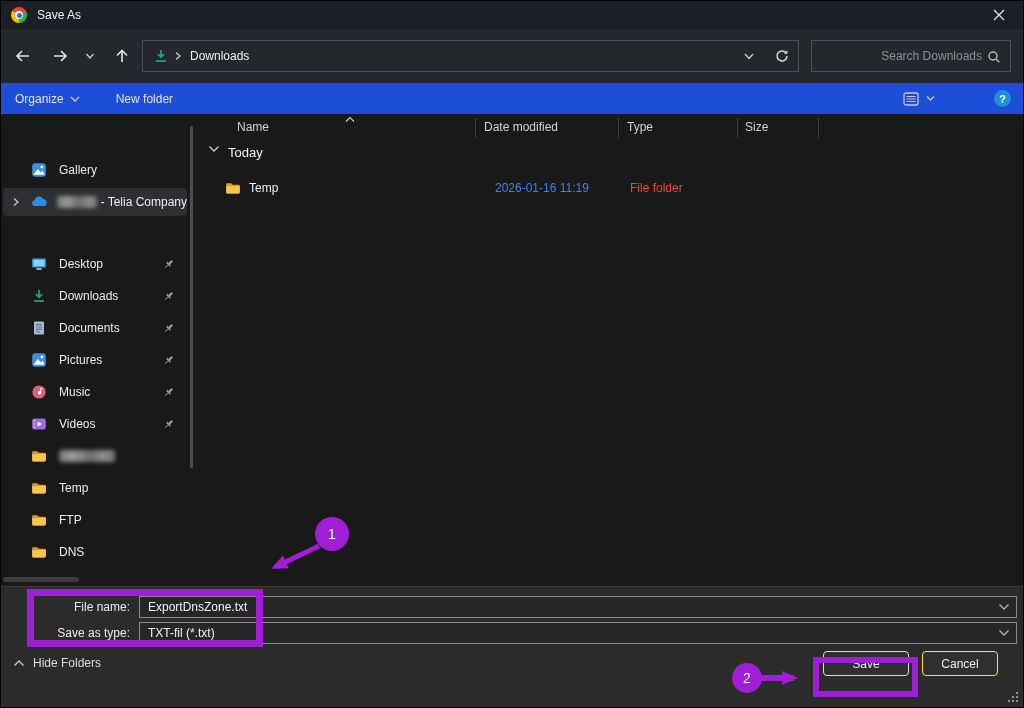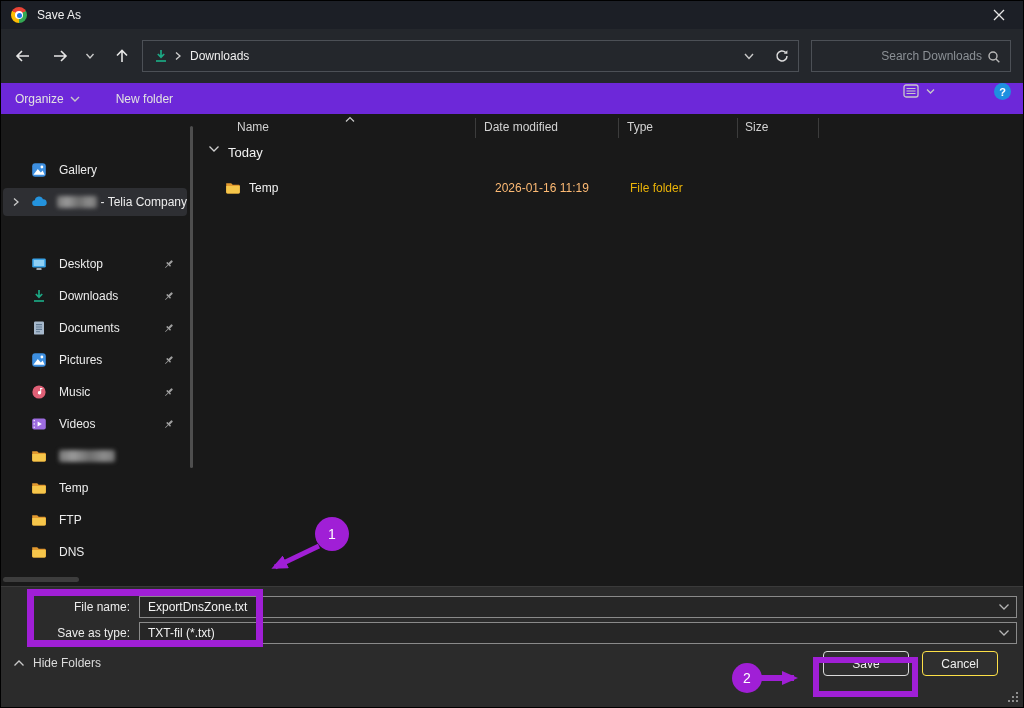--- a/index.html
+++ b/index.html
@@ -26,21 +26,21 @@
   .nav-btn.back{margin-left:4px;} .nav-btn.fwd{margin-left:9px;} .nav-btn.recent{width:24px; margin-left:4px;} .nav-btn.up{margin-left:6px;}
   .addressbar{margin-left:6px; flex:1; height:32px; border:1px solid #4c5056; background:#24272c; display:flex; align-items:center; padding:0 8px 0 10px; gap:4px;}
   .crumb{color:#f0f0f0; margin-left:3px;}
   .addr-spacer{flex:1;}
   .searchbox{margin-left:12px; width:200px; height:32px; border:1px solid #4c5056; background:#24272c; position:relative; display:flex; align-items:center;}
   .searchbox input{flex:1; height:100%; background:transparent; border:none; outline:none; color:#e9e9e9; font:12px "Liberation Sans",sans-serif; padding:0 28px 0 10px;text-align:right;}
   .searchbox input::placeholder{color:#8b9095;}
   .search-ico{position:absolute; right:8px; top:8px;}
 
   
-  .toolbar{height:31px; background:#6d28d9; display:flex; padding:0 14px; position:relative;}
+  .toolbar{height:31px; background:#1d4ed8; display:flex; align-items:center; padding:0 14px; position:relative;}
   .tool-item{display:flex; align-items:center; gap:6px; color:#e2e2e2; margin-right:36px;}
   .view-group{position:absolute; right:88px; display:flex; align-items:center; gap:6px;}
   .help-btn{position:absolute; right:12px; width:17px; height:17px; border-radius:50%; background:#1e8fe0; color:#fff; font-size:11px; font-weight:bold; display:flex; align-items:center; justify-content:center;}
 
   
   .content{position:absolute; top:113px; left:0; right:0; bottom:121px;}
   .sidebar{position:absolute; left:0; top:0; bottom:0; width:193px;}
   .side-item{position:absolute; left:2px; width:184px; height:28px; display:flex; align-items:center; border-radius:4px;}
   .side-item .ico{margin-left:28px; width:16px; height:16px; flex:0 0 16px;}
   .side-item .lbl{margin-left:12px; white-space:nowrap; color:#ececec;}
@@ -55,22 +55,22 @@
 
   .filelist{position:absolute; left:193px; top:0; right:0; bottom:0;}
   .col-head{position:absolute; top:0; height:27px; color:#d2d2d2; line-height:27px;}
   .col-sep{position:absolute; top:4px; height:20px; width:1px; background:#3c3c3c;}
   .sort-caret{position:absolute; top:2px;}
   .group-row{position:absolute; top:31px; left:0; height:26px; display:flex; }
   .group-row .lbl{margin-left:8px; font-size:13px; color:#f2f2f2;}
   .file-row{position:absolute; top:61px; left:0; right:8px; height:26px;}
   .file-row .ico{position:absolute; left:31px; top:5px;}
   .file-row .name{position:absolute; left:55px; top:6px; color:#f0f0f0;}
-  .file-row .date{position:absolute; left:301px; top:6px; color:#fdba74;}
-  .file-row .type{position:absolute; left:436px; top:6px; color:#eab308;}
+  .file-row .date{position:absolute; left:301px; top:6px; color:#3b82f6;}
+  .file-row .type{position:absolute; left:436px; top:6px; color:#ef4444;}
   .file-row .size{position:absolute; left:560px; top:6px; color:#d8d8d8;}
 
   
   .bottombar{position:absolute; left:0; bottom:0; height:121px; width:100%; background:#2b2b2b; border-top:1px solid #3a3a3a;}
   .frow{position:absolute; left:0; right:6px; height:22px; display:flex; align-items:center;margin-left:20px;}
   .frow.fname{top:9px;} .frow.ftype{top:35px;}
   .frow .flabel{width:118px; text-align:right; padding-right:9px; color:#ececec;}
   .fieldwrap{flex:1; position:relative; height:22px;}
   .fieldwrap input{width:100%; height:22px; background:#262626; border:1px solid #8a8a8a; color:#f2f2f2;
     font:12px "Liberation Sans",sans-serif; padding:0 24px 0 8px;}

